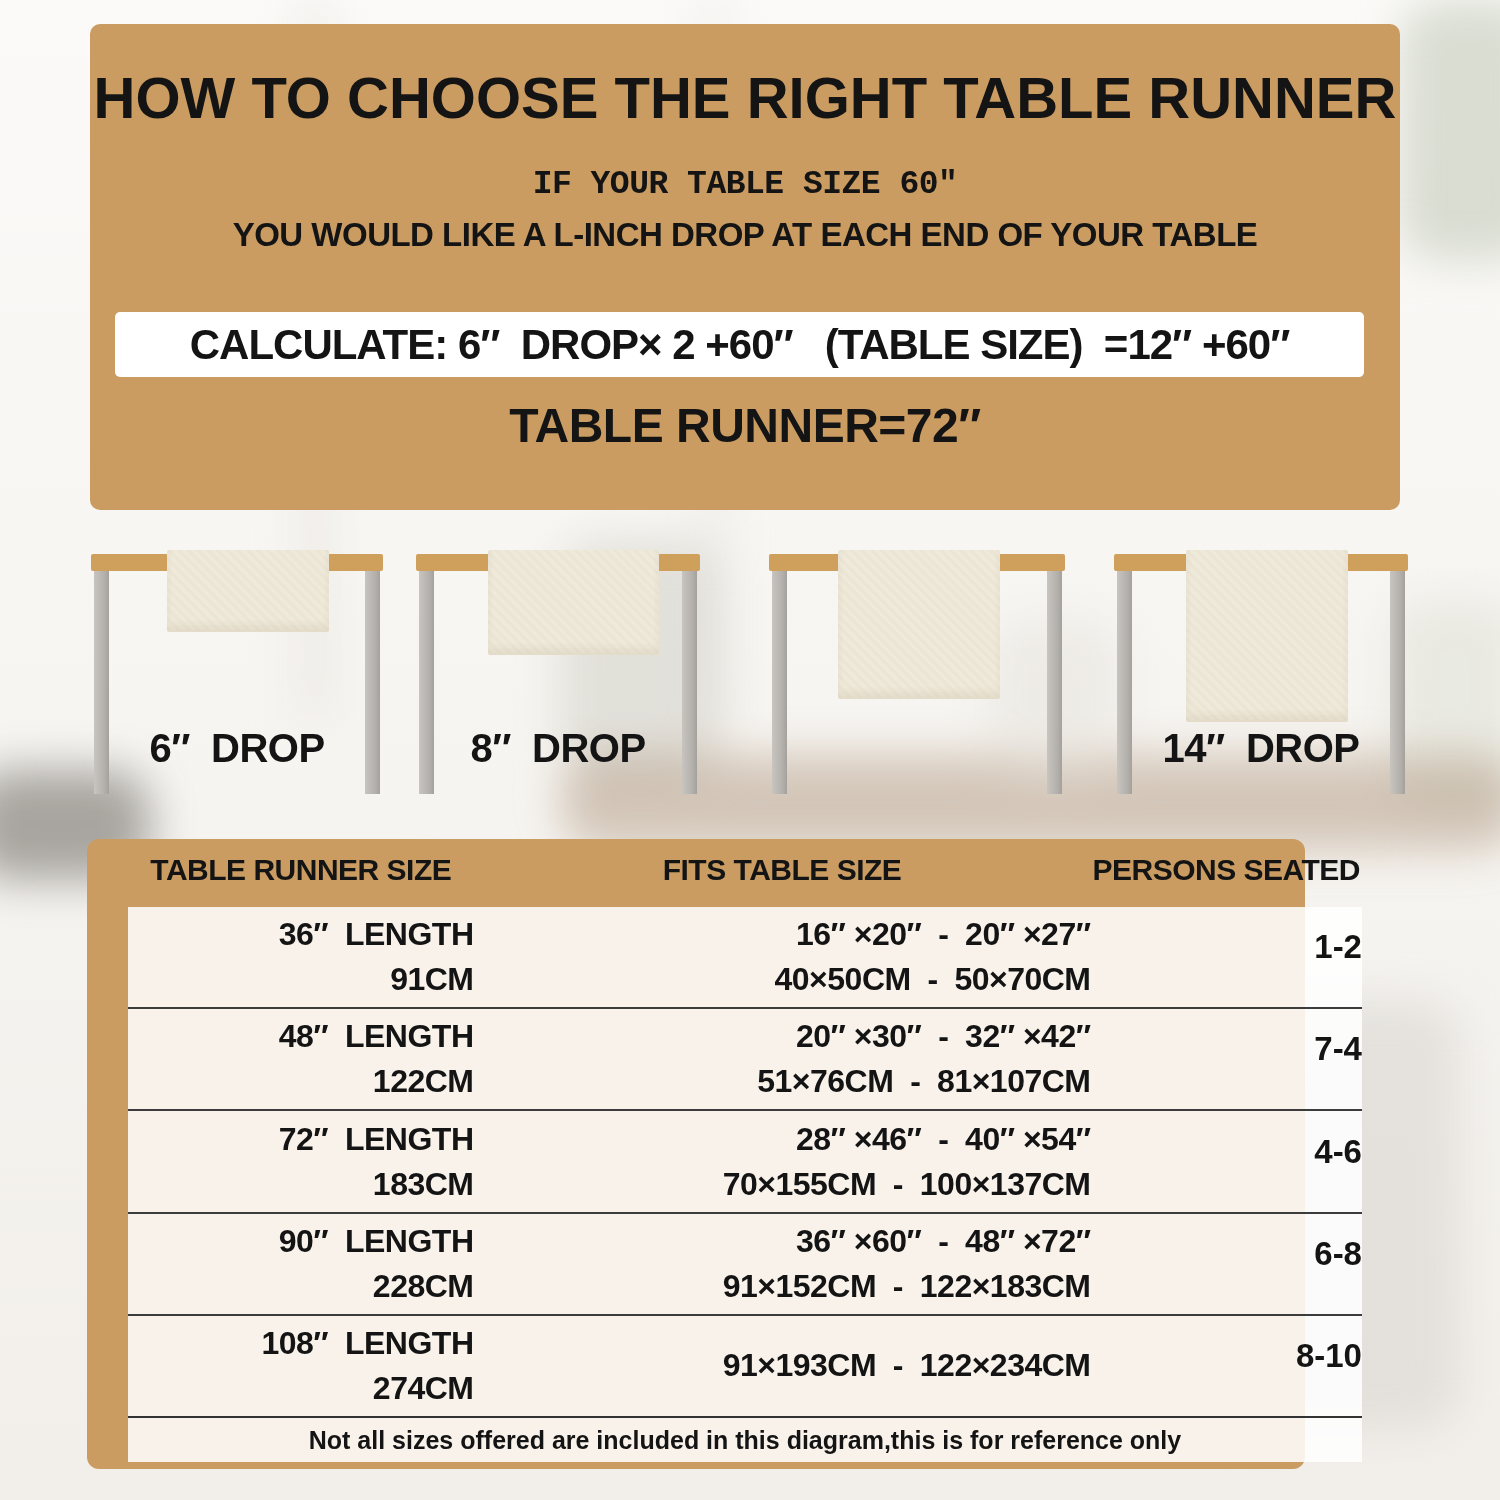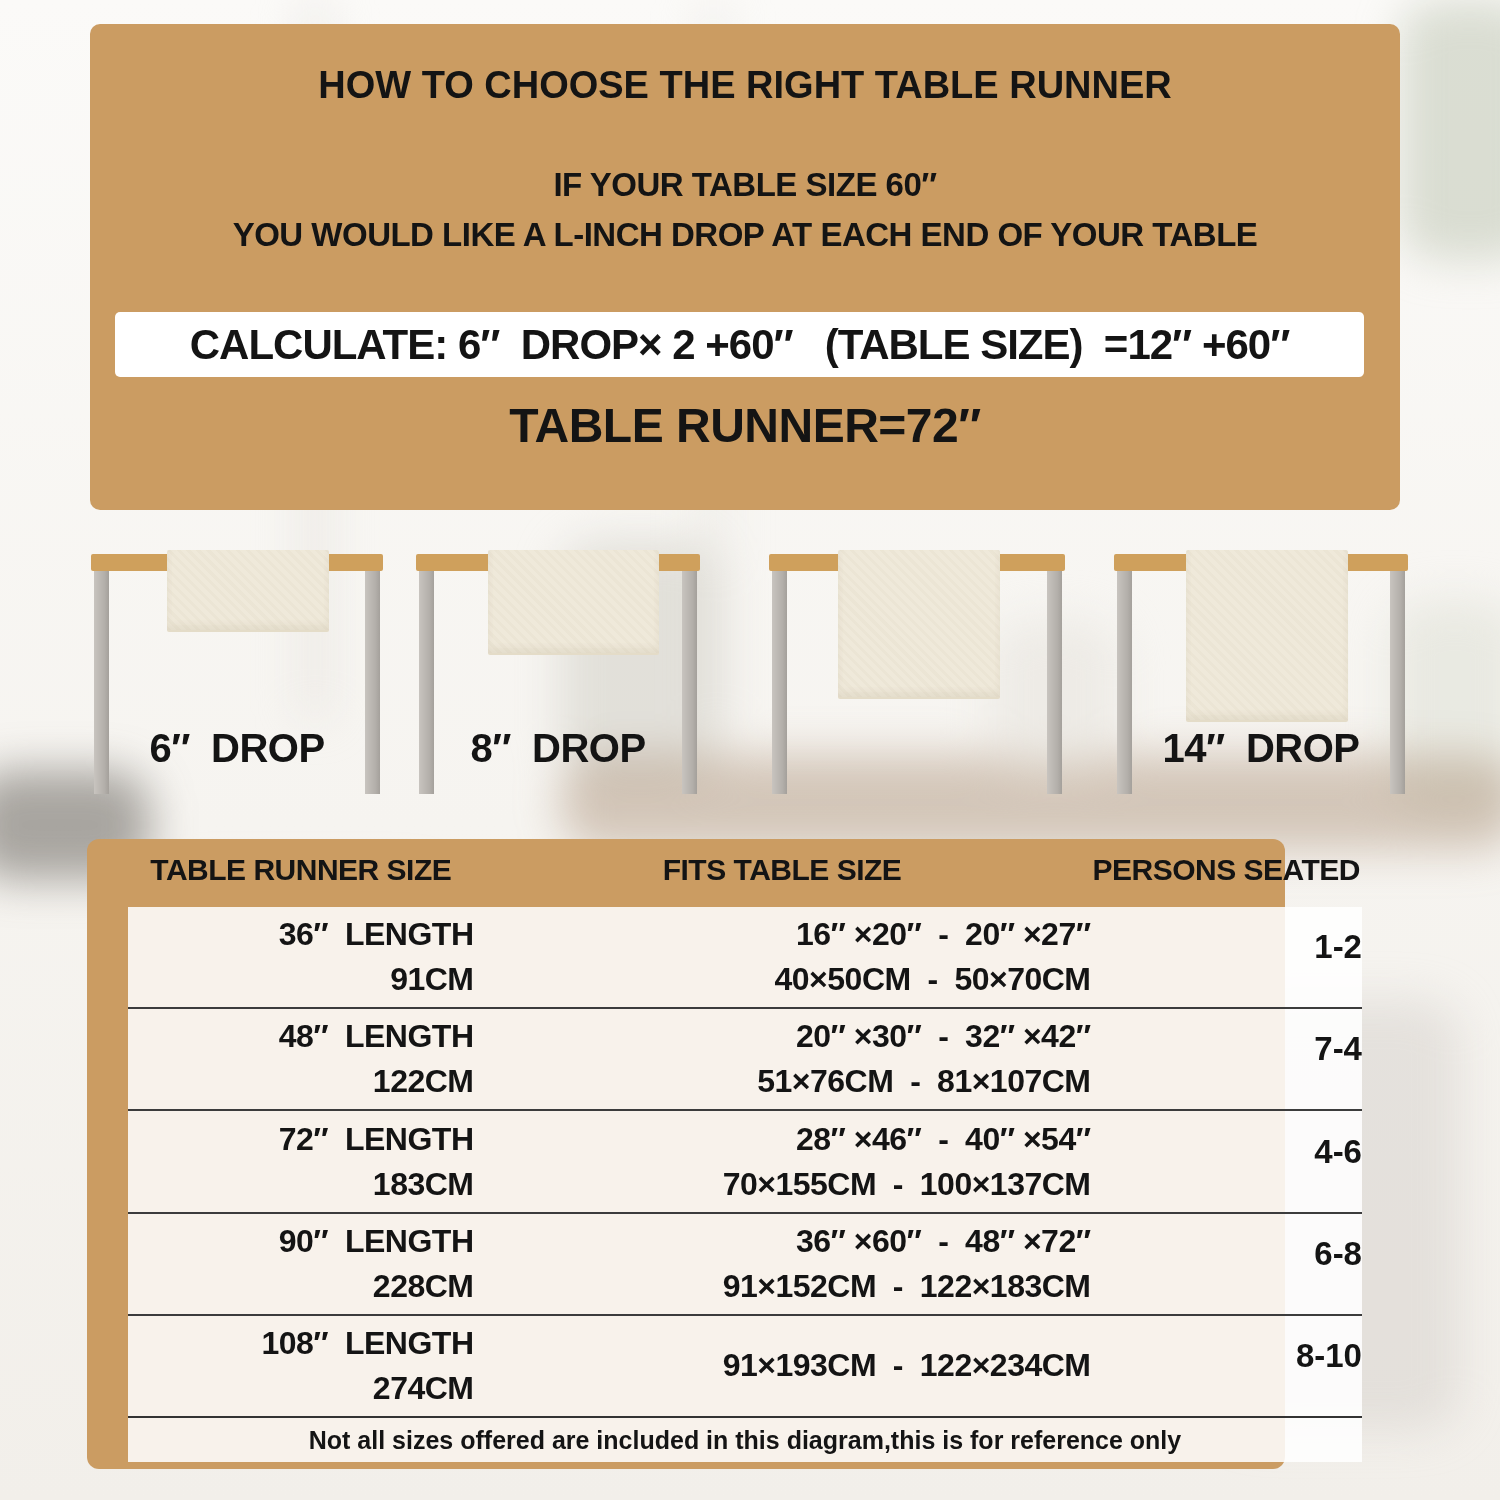--- a/index.html
+++ b/index.html
@@ -21,24 +21,24 @@
   .bg-chair-1{left:150px;top:880px;width:300px;height:330px;background:#d8b48c;opacity:.4;}
   .bg-chair-2{left:380px;top:980px;width:220px;height:380px;background:#c9c5bf;opacity:.45;}
   .bg-chair-3{left:850px;top:950px;width:320px;height:420px;background:#d3cfc9;opacity:.4;}
   .bg-chair-4{left:1220px;top:1000px;width:240px;height:430px;background:#ccc8c2;opacity:.4;}
   .bg-pitcher{left:990px;top:620px;width:130px;height:150px;background:#e9e7e1;opacity:.7;}
 
   
   .top-box{position:absolute;left:90px;top:24px;width:1310px;height:486px;
            background:#cb9c62;border-radius:10px;}
   .title{position:absolute;left:0;top:40px;width:100%;margin:0;text-align:center;
-         font-size:38px;font-weight:700;letter-spacing:0px;}
+         font-size:58px;font-weight:700;letter-spacing:0px;}
   .sub{position:absolute;left:0;width:100%;margin:0;text-align:center;
        font-size:33px;font-weight:700;letter-spacing:-0.5px;}
-  .sub1{top:142px;}
+  .sub1{top:142px;font-family:Liberation Mono, monospace;}
   .sub2{top:192px;}
   .calc-bar{position:absolute;left:25px;top:279px;width:1249px;height:65px;
             background:#ffffff;border-radius:5px;display:flex;align-items:center;justify-content:center;margin-top:9px;}
   .calc-text{font-size:42px;font-weight:700;letter-spacing:-1px;}
   .result{position:absolute;left:0;top:374px;width:100%;margin:0;text-align:center;
           font-size:48px;font-weight:700;letter-spacing:-0.5px;}
 
   
   .figs{position:absolute;left:0;top:550px;width:1500px;height:250px;}
   .fig{position:absolute;top:0;height:250px;}
@@ -56,21 +56,21 @@
           box-shadow:inset 0 -5px 7px rgba(150,135,100,.12);border-bottom:2px solid #e4dcc8;}
   .fig1 .runner{left:76px;width:162px;height:80px;}
   .fig2 .runner{left:72px;width:171px;height:103px;}
   .fig3 .runner{left:69px;width:162px;height:147px;}
   .fig4 .runner{left:72px;width:162px;height:170px;}
   .drop-label{position:absolute;left:0;top:176px;width:100%;text-align:center;
               font-size:40px;font-weight:700;letter-spacing:-0.5px;}
 
   
   .bottom-box{position:absolute;left:87px;top:839px;width:1198px;height:630px;
-              background:#cb9c62;border-radius:12px;}
+              background:#cb9c62;border-radius:12px;padding-left:20px;}
   .chart-head{position:absolute;left:41px;top:14px;width:1234px;display:grid;
               grid-template-columns:28% 50% 22%;}
   .chart-head span{text-align:center;font-size:30px;font-weight:700;letter-spacing:-0.5px;}
   .chart-body{position:absolute;left:41px;top:68px;width:1234px;height:555px;
               background:rgba(255,255,255,0.87);display:flex;flex-direction:column;}
   .row{flex:1;display:grid;grid-template-columns:28% 50% 22%;align-items:center;text-align:right;}
   .row + .row{border-top:2px solid #3c3c3c;}
   .cell-line{font-size:32px;font-weight:600;line-height:45px;letter-spacing:-0.5px;}
   .persons{font-size:33px;font-weight:600;transform:translateY(-10px);}
   .note{height:44px;border-top:2px solid #333;display:flex;align-items:center;justify-content:center;

